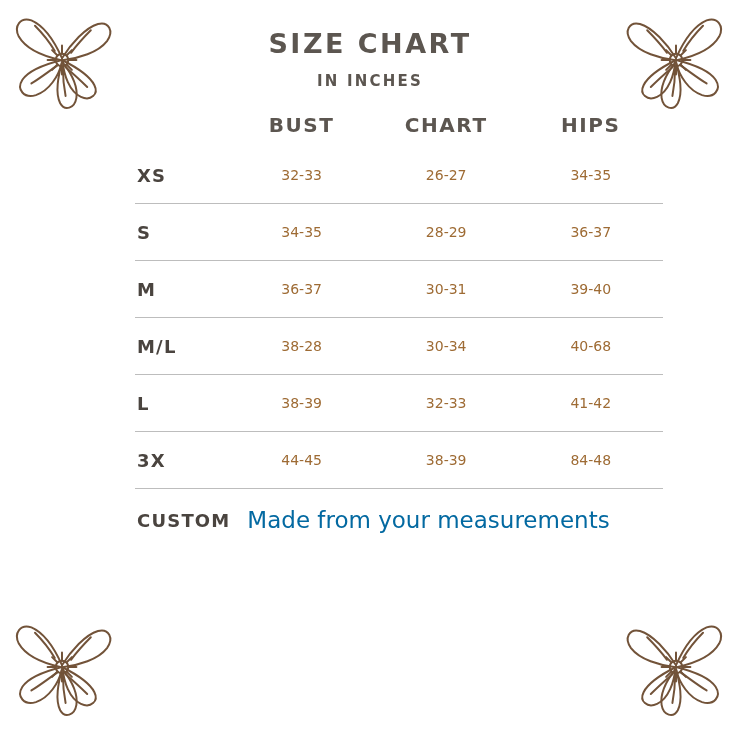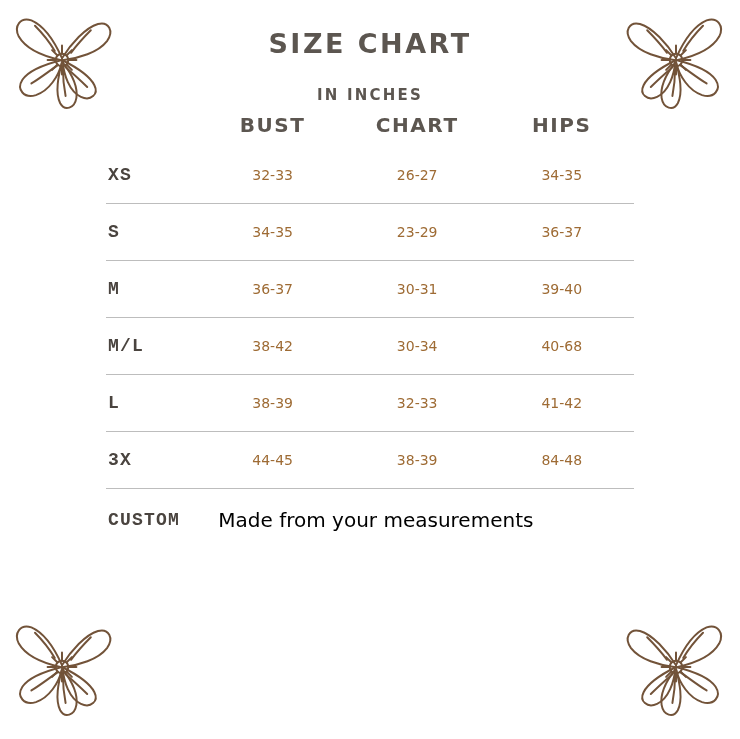--- a/index.html
+++ b/index.html
@@ -48,34 +48,35 @@
     letter-spacing: 2.5px;
     color: #5c5650;
     font-weight: bold;
     margin: 0;
   }
   .subtitle {
     font-size: 15px;
     letter-spacing: 2.2px;
     color: #5c5650;
     font-weight: bold;
-    margin-top: 27px;
+    margin-top: 13px;
   }
 
   
   .table-wrap {
     position: absolute;
     left: 106px;
     top: 112px;
     width: 528px;
   }
   table {
     border-collapse: collapse;
     width: 100%;
     table-layout: fixed;
+    margin-left: 29px;
   }
   col.c-size  { width: 94px; }
   col.c-col   { width: 144px; }
 
   thead th {
     font-size: 20px;
     letter-spacing: 1.6px;
     color: #5c5650;
     font-weight: bold;
     padding-bottom: 10px;
@@ -91,32 +92,31 @@
     text-align: center;
     vertical-align: middle;
   }
   tbody td.size-label {
     color: #4a443f;
     font-weight: bold;
     font-size: 18px;
     letter-spacing: 1.2px;
     text-align: left;
     padding-left: 2px;
-    font-family: Liberation Mono, monospace;
   }
   tbody tr:first-child td {
     border-top: none;
   }
   tbody tr.custom-row td {
     border-top: 1.6px solid #bdbdbd;
     height: 60px;
   }
   td.custom-text {
-    color: #000000;
-    font-size: 20px;
+    color: #0369a1;
+    font-size: 23px;
     text-align: left;
     padding-left: 18px;
   }
   td.custom-label {
     font-size: 17px;
     letter-spacing: 1px;
   }
 </style>
 </head>
 <body>
@@ -227,32 +227,32 @@
       <tbody>
         <tr>
           <td class="size-label">XS</td>
           <td>32-33</td>
           <td>26-27</td>
           <td>34-35</td>
         </tr>
         <tr>
           <td class="size-label">S</td>
           <td>34-35</td>
-          <td>23-29</td>
+          <td>28-29</td>
           <td>36-37</td>
         </tr>
         <tr>
           <td class="size-label">M</td>
           <td>36-37</td>
           <td>30-31</td>
           <td>39-40</td>
         </tr>
         <tr>
           <td class="size-label">M/L</td>
-          <td>38-42</td>
+          <td>38-28</td>
           <td>30-34</td>
           <td>40-68</td>
         </tr>
         <tr>
           <td class="size-label">L</td>
           <td>38-39</td>
           <td>32-33</td>
           <td>41-42</td>
         </tr>
         <tr>

